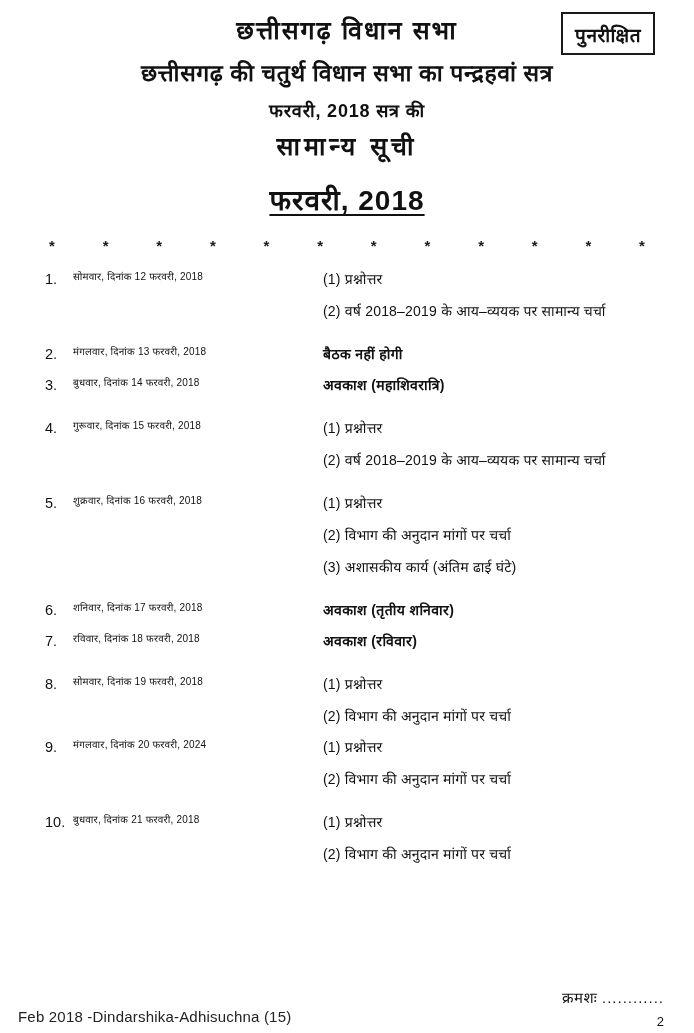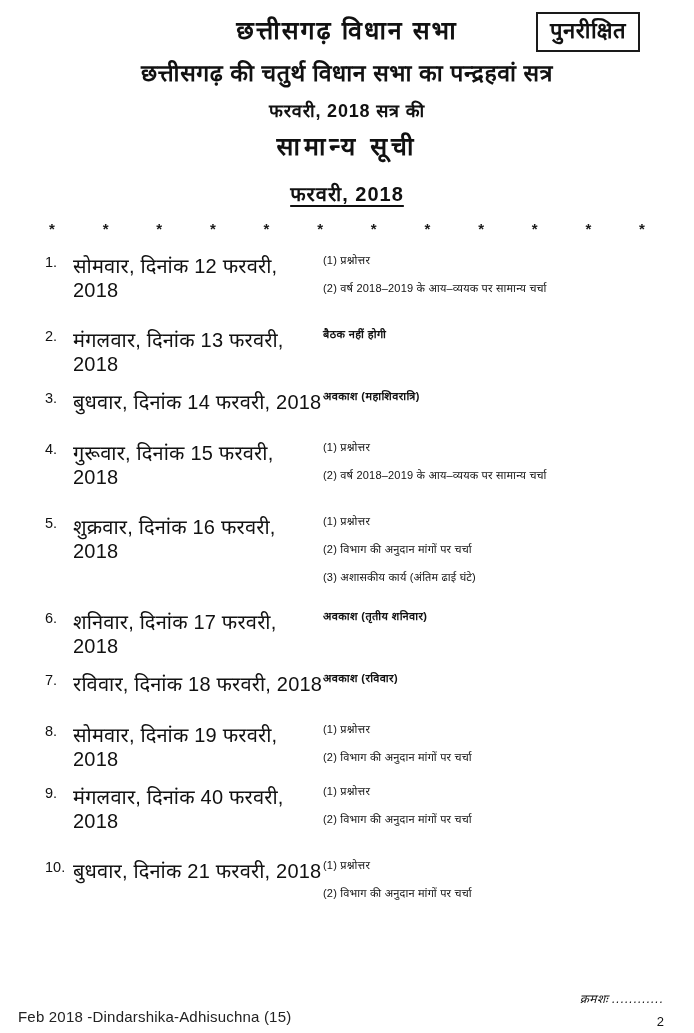--- a/index.html
+++ b/index.html
@@ -20,24 +20,24 @@
     width: 694px;
     height: 1033px;
     box-sizing: border-box;
     padding: 0;
   }
 
   
   .stamp-box {
     position: absolute;
     top: 12px;
-    right: 54px;
+    right: 39px;
     border: 2px solid #1a1a1a;
-    padding: 6px 12px 8px 12px;
-    font-size: 22px;
+    padding: 12px 12px 8px 12px;
+    font-size: 19px;
     font-weight: bold;
     letter-spacing: 0.5px;
     line-height: 1;
   }
 
   
   .heading {
     text-align: center;
     padding-top: 12px;
   }
@@ -59,26 +59,26 @@
     letter-spacing: 0.8px;
     margin: 0 0 6px 0;
   }
   .title-sub3 {
     font-size: 25px;
     font-weight: bold;
     letter-spacing: 4px;
     margin: 0 0 18px 0;
   }
   .month-line {
-    font-size: 20px;
+    font-size: 28px;
     font-weight: bold;
     letter-spacing: 1px;
     text-decoration: underline;
     text-underline-offset: 4px;
-    margin: 0 0 14px 0;
+    margin: 0 0 20px 0;
   }
 
   
   .stars {
     display: flex;
     justify-content: space-between;
     width: 596px;
     margin: 0 auto 16px auto;
     font-size: 15px;
     font-weight: bold;
@@ -104,27 +104,27 @@
 
   .num {
     width: 28px;
     flex: 0 0 28px;
     font-size: 14.5px;
     padding-top: 2px;
   }
   .daydate {
     width: 250px;
     flex: 0 0 250px;
-    font-size: 20px;
+    font-size: 10px;
     padding-top: 0px;
     letter-spacing: 0.2px;
   }
   .items {
     flex: 1 1 auto;
-    font-size: 11px;
+    font-size: 14px;
   }
   .item {
     margin-bottom: 13px;
     letter-spacing: 0.2px;
   }
   .item:last-child { margin-bottom: 0; }
   .item-plain {
     font-weight: bold;
     letter-spacing: 0.4px;
   }
@@ -135,23 +135,22 @@
     left: 18px;
     bottom: 8px;
     font-size: 15px;
     color: #222;
     letter-spacing: 0.2px;
   }
   .footer-right {
     position: absolute;
     right: 30px;
     bottom: 26px;
-    font-size: 12px;
+    font-size: 15px;
     letter-spacing: 0.5px;
-    font-style: italic;
   }
   .footer-dots {
     letter-spacing: 1px;
   }
   .page-num {
     position: absolute;
     right: 30px;
     bottom: 4px;
     font-size: 13px;
   }
@@ -245,21 +244,21 @@
       <div class="entry gap-before">
         <div class="num">8.</div>
         <div class="daydate">सोमवार,  दिनांक 19 फरवरी, 2018</div>
         <div class="items">
           <div class="item">(1) प्रश्नोत्तर</div>
           <div class="item">(2) विभाग की अनुदान मांगों पर चर्चा</div>
         </div>
       </div>
       <div class="entry gap-small">
         <div class="num">9.</div>
-        <div class="daydate">मंगलवार,  दिनांक 40 फरवरी, 2018</div>
+        <div class="daydate">मंगलवार,  दिनांक 20 फरवरी, 2024</div>
         <div class="items">
           <div class="item">(1) प्रश्नोत्तर</div>
           <div class="item">(2) विभाग की अनुदान मांगों पर चर्चा</div>
         </div>
       </div>
       <div class="entry gap-before">
         <div class="num">10.</div>
         <div class="daydate">बुधवार,  दिनांक 21 फरवरी, 2018</div>
         <div class="items">
           <div class="item">(1) प्रश्नोत्तर</div>

